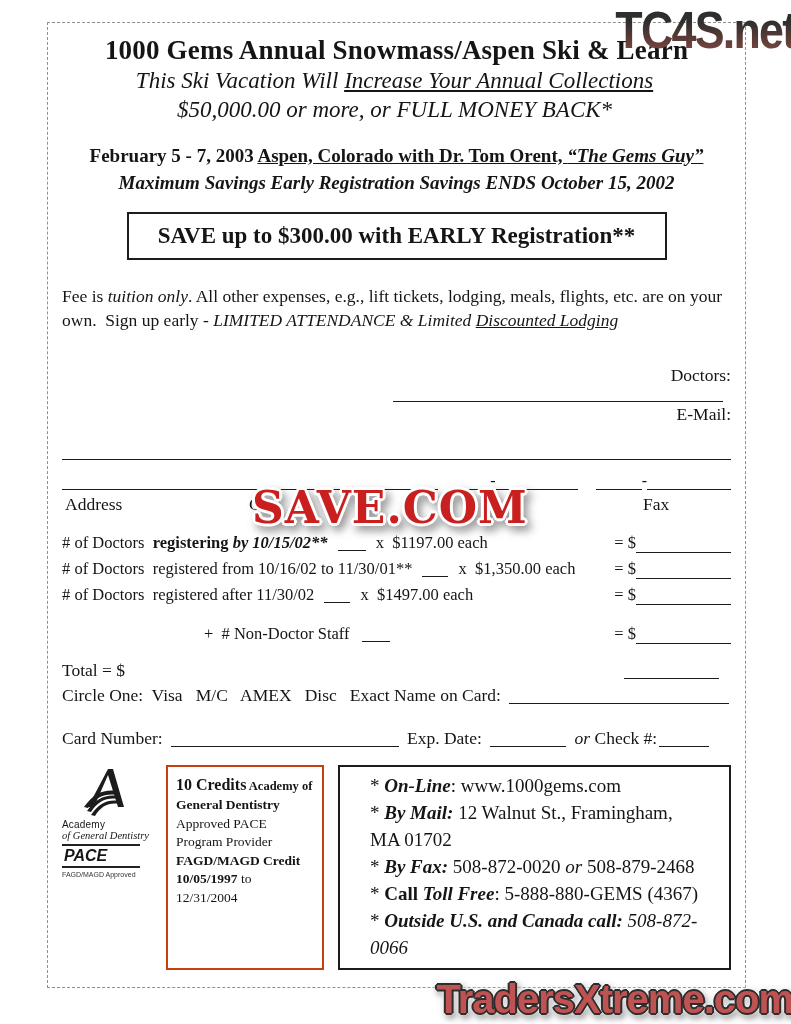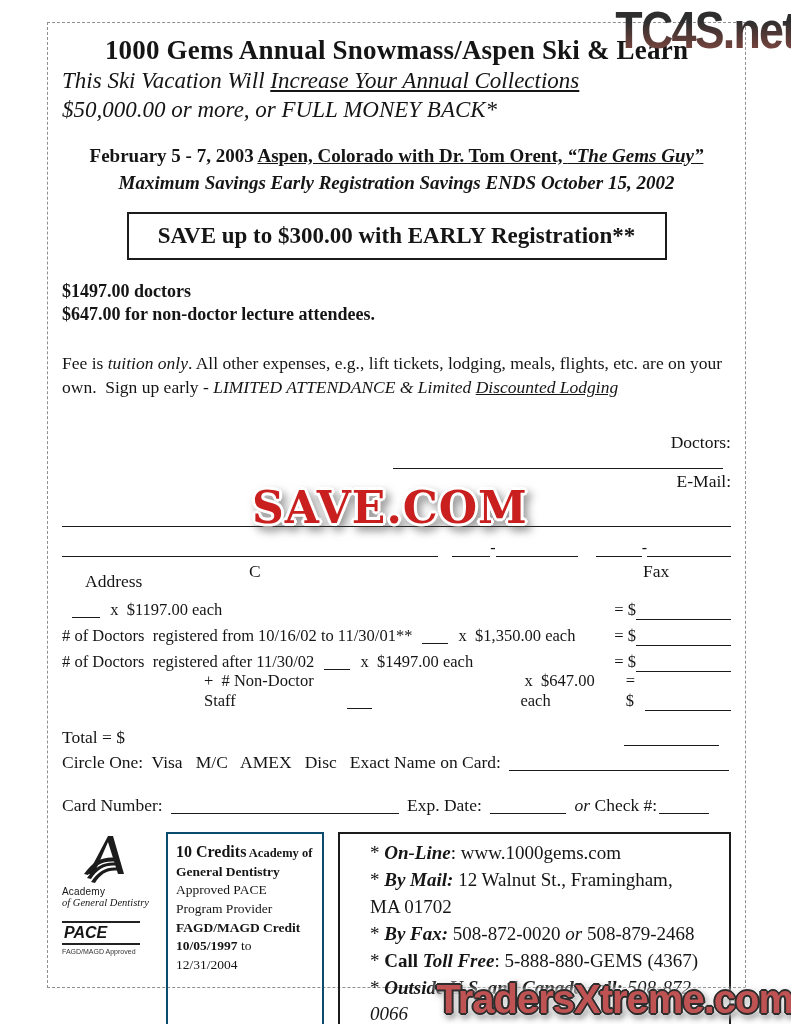--- a/index.html
+++ b/index.html
@@ -14,39 +14,39 @@
   .b  { font-weight:bold; }
   .i  { font-style:italic; }
   .bi { font-weight:bold; font-style:italic;margin-top:48px; }
   .u  { text-decoration:underline; }
 
   
   .bl { display:inline-block; border-bottom:1.5px solid #1b1b1b; height:16px; }
 
   
   .title { font-size:27px; font-weight:bold; text-align:center; letter-spacing:.2px; margin-top:4px; }
-  .sub   { font-size:23px; font-style:italic; text-align:left; padding-right:4px; line-height:1.28; }
+  .sub   { font-size:23px; font-style:italic; text-align:center; padding-right:4px; line-height:1.28; }
   .dateline { font-size:19px; font-weight:bold; text-align:center; margin-top:20px; }
   .savingsline { font-size:19px; text-align:center; font-weight:bold; font-style:italic; margin-top:5px; }
   .savebox { width:540px; margin:18px auto 4px auto; border:2px solid #1c1c1c;
              padding:9px 4px; text-align:center; font-size:23px; font-weight:bold; }
 
   
   .price { font-size:18px; font-weight:bold; line-height:1.3; }
   .prices { margin-top:20px; }
   .feepara { margin-top:24px; font-size:17.5px; line-height:1.4; }
 
   
   .row { display:flex; align-items:flex-end; font-size:17.5px; }
   .row-doctors { margin-top:32px;flex-direction:column; }
   .row-participants { margin-top:12px; padding-left:4px; }
   .fullline { margin-top:10px; height:22px; display:flex; align-items:flex-end; }
   .phoneline { margin-top:6px; height:24px; display:flex; align-items:flex-end; }
   .labelsrow { position:relative; height:26px; font-size:17.5px; margin-top:2px; }
-  .lab-address { position:absolute; left:3px; top:12px;margin-left:20px; }
+  .lab-address { position:absolute; left:3px; top:2px; }
   .lab-city { position:absolute; left:187px; top:2px; }
   .lab-fax { position:absolute; left:581px; top:2px; }
 
   
   .regblock { margin-top:14px; }
   .regrow { display:flex; align-items:flex-end; font-size:16.5px; height:21px; margin-bottom:5px; }
   .regrow .left { white-space:pre-wrap; }
   .regrow .right { margin-left:auto; white-space:pre-wrap; display:flex; align-items:flex-end; }
   .regrow.staff { margin-top:18px; }
   .regrow.staff .left { padding-left:142px; }
@@ -55,23 +55,23 @@
 
   .circlerow { margin-top:4px; }
   .cardrow { margin-top:22px; }
 
   
   .bottomboxes { display:flex; margin-top:16px; align-items:stretch; }
   .logo { width:102px; padding-top:2px; text-align:left; font-family:"Liberation Sans", sans-serif; }
   .logo svg { display:block; margin-left:18px; }
   .logo-academy { font-weight:normal; font-size:10px; letter-spacing:.2px; }
   .logo-ogd { font-style:italic; font-size:10.5px; font-family:"Liberation Serif", serif; }
-  .logo-pace { font-weight:bold; font-size:16px; font-style:italic; border-top:2px solid #222; border-bottom:2px solid #222; width:78px; padding:1px 2px; margin-top:13px; font-family:"Liberation Sans", sans-serif; }
+  .logo-pace { font-weight:bold; font-size:16px; font-style:italic; border-top:2px solid #222; border-bottom:2px solid #222; width:78px; padding:1px 2px; margin-top:3px; font-family:"Liberation Sans", sans-serif; }
   .logo-approved { font-size:7px; margin-top:3px; color:#333; }
-  .creditsbox { border:2px solid #0c4a6e; width:158px; padding:7px 8px; font-size:13.5px; line-height:1.38; margin-left:2px; }
+  .creditsbox { border:2px solid #c2410c; width:158px; padding:7px 8px; font-size:13.5px; line-height:1.38; margin-left:2px; }
   .creditsbox .big { font-size:16px; font-weight:bold; }
   .contactbox { border:2px solid #1c1c1c; flex:1; margin-left:14px; padding:6px 30px; font-size:19px; line-height:1.42; }
 
   
   .wm-top { position:absolute; top:0px; right:-4px; z-index:30;
             font-family:"Liberation Sans", sans-serif; font-weight:800; font-size:52px;
             letter-spacing:-2px; transform:scaleX(.86); transform-origin:right top;
             background:linear-gradient(#2e2e2e 35%, #8a4a42 95%);
             -webkit-background-clip:text; background-clip:text; color:transparent; }
   .wm-mid { position:absolute; left:252px; top:482px; z-index:30;
@@ -97,24 +97,20 @@
   <div class="title pre">1000 Gems Annual Snowmass/Aspen Ski &amp; Learn</div>
 
   <div class="sub"><span class="pre">This Ski Vacation Will </span><span class="u pre">Increase Your Annual Collections</span></div>
   <div class="sub">$50,000.00 or more, or FULL MONEY BACK*</div>
 
   <div class="dateline"><span class="pre">February 5 - 7, 2003 </span><span class="u pre">Aspen, Colorado with Dr. Tom Orent, </span><span class="u bi pre">“The Gems Guy”</span></div>
   <div class="savingsline">Maximum Savings Early Registration Savings ENDS October 15, 2002</div>
 
   <div class="savebox"><span>SAVE up to $300.00 with EARLY Registration**</span></div>
 
-  <div class="prices">
-    <div class="price">$1497.00 doctors</div>
-    <div class="price">$647.00 for non-doctor lecture attendees.</div>
-  </div>
 
   <div class="feepara pre"><span>Fee is </span><span class="i">tuition only</span><span>. All other expenses, e.g., lift tickets, lodging, meals, flights, etc. are on your own.  Sign up early - </span><span class="i">LIMITED ATTENDANCE &amp; Limited </span><span class="i u">Discounted Lodging</span></div>
 
   <div class="row row-doctors">
     <span class="pre">Doctors:</span>
     <span class="bl" style="width:330px; margin:0 8px 2px 8px;"></span>
     <span class="pre">E-Mail:</span>
     <span class="bl" style="flex:1; margin:0 2px 2px 8px;"></span>
   </div>
 
@@ -134,40 +130,40 @@
   </div>
 
   <div class="labelsrow">
     <span class="lab-address">Address</span>
     <span class="lab-city">C</span>
     <span class="lab-fax">Fax</span>
   </div>
 
   <div class="regblock">
     <div class="regrow">
+      <span class="left"><span># of Doctors  </span><span class="b">registering </span><span class="bi">by 10/15/02**</span></span>
       <span class="bl" style="width:28px; margin:0 6px 2px 10px;"></span>
       <span class="left"> x  $1197.00 each</span>
       <span class="right"><span>= $</span><span class="bl eq-blank"></span></span>
     </div>
     <div class="regrow">
       <span class="left"># of Doctors  registered from 10/16/02 to 11/30/01**</span>
       <span class="bl" style="width:26px; margin:0 6px 2px 10px;"></span>
       <span class="left"> x  $1,350.00 each</span>
       <span class="right"><span>= $</span><span class="bl eq-blank"></span></span>
     </div>
     <div class="regrow">
       <span class="left"># of Doctors  registered after 11/30/02</span>
       <span class="bl" style="width:26px; margin:0 6px 2px 10px;"></span>
       <span class="left"> x  $1497.00 each</span>
       <span class="right"><span>= $</span><span class="bl eq-blank"></span></span>
     </div>
     <div class="regrow staff">
       <span class="left">+  # Non-Doctor Staff</span>
       <span class="bl" style="width:28px; margin:0 6px 2px 12px;"></span>
-      <span class="left"> x  $647.00   each</span>
       <span class="right"><span>= $</span><span class="bl eq-blank"></span></span>
     </div>
   </div>
 
   <div class="totalrow">
     <span class="pre">Total = $</span>
     <span class="bl" style="width:95px; margin-bottom:2px;"></span>
   </div>
 
   <div class="row circlerow">

